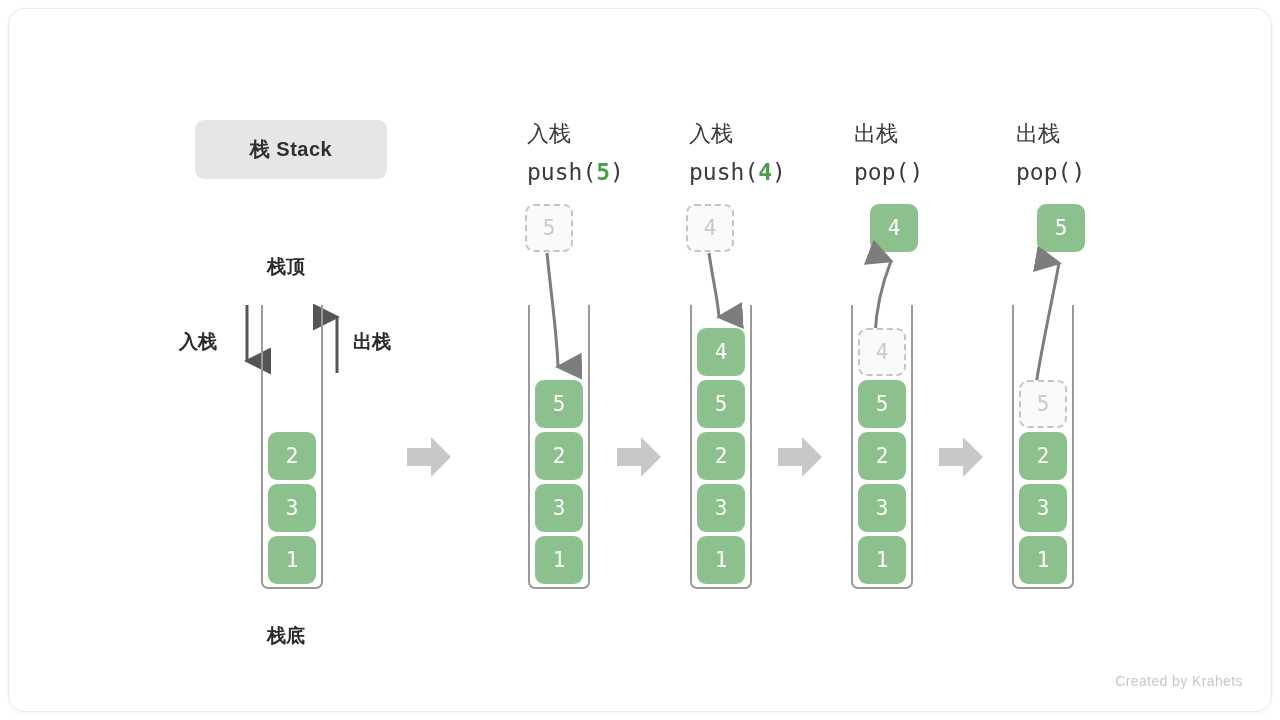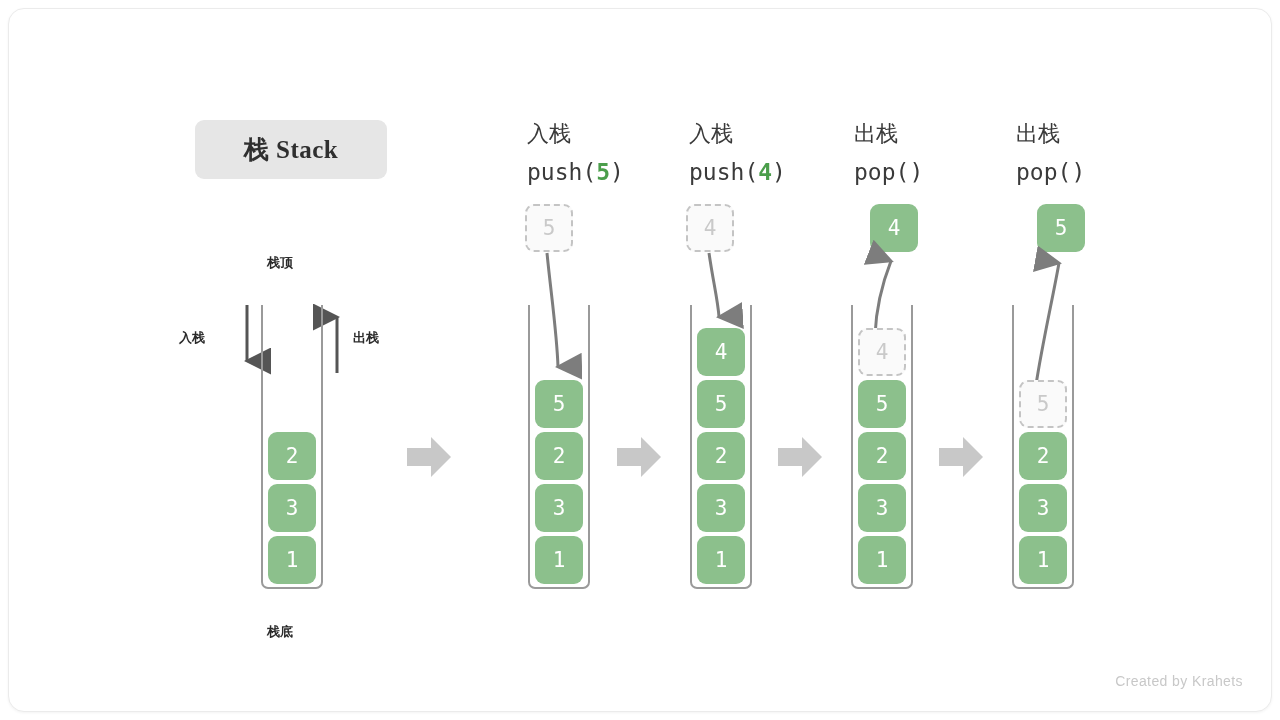--- a/index.html
+++ b/index.html
@@ -34,22 +34,22 @@
     top: 111px;
     width: 192px;
     height: 59px;
     background: #e6e6e6;
     border-radius: 9px;
     display: flex;
     align-items: center;
     justify-content: center;
   }
   #title-pill .t {
-    font-family: Liberation Serif, serif;
-    font-size: 25px;
+    font-family: Liberation Sans, sans-serif;
+    font-size: 20px;
     font-weight: bold;
     color: #2f2f2f;
     letter-spacing: 0.5px;
   }
 
   
   .col-head {
     font-family: "DejaVu Sans Mono", monospace;
     font-size: 23px;
     color: #3a3a3a;
@@ -88,21 +88,21 @@
   }
   .cell.ghost {
     background: #fafafa;
     color: #c9c9c9;
     border: 2px dashed #c4c4c4;
   }
 
   
   .lab {
     font-family: "DejaVu Sans", sans-serif;
-    font-size: 13px;
+    font-size: 19px;
     font-weight: bold;
     color: #2b2b2b;
     white-space: nowrap;
   }
 
   
   #credit {
     right: 28px;
     bottom: 22px;
     font-family: Liberation Sans, sans-serif;

